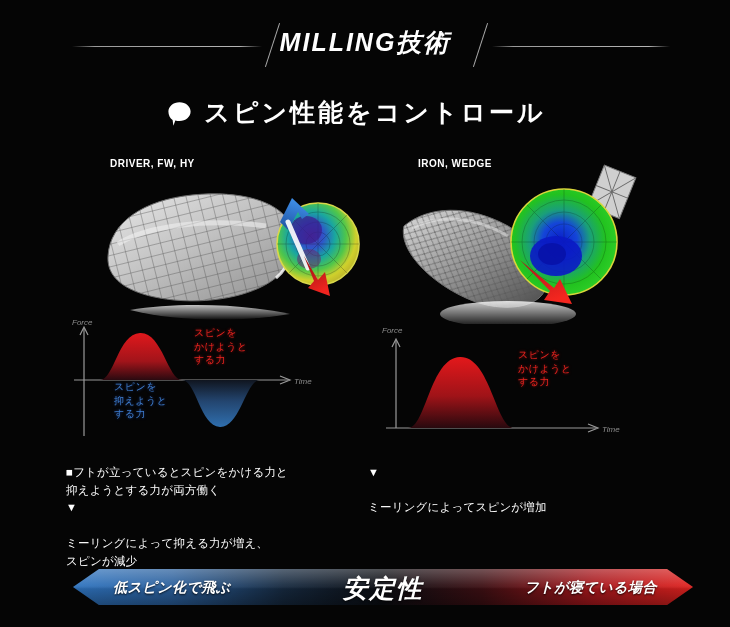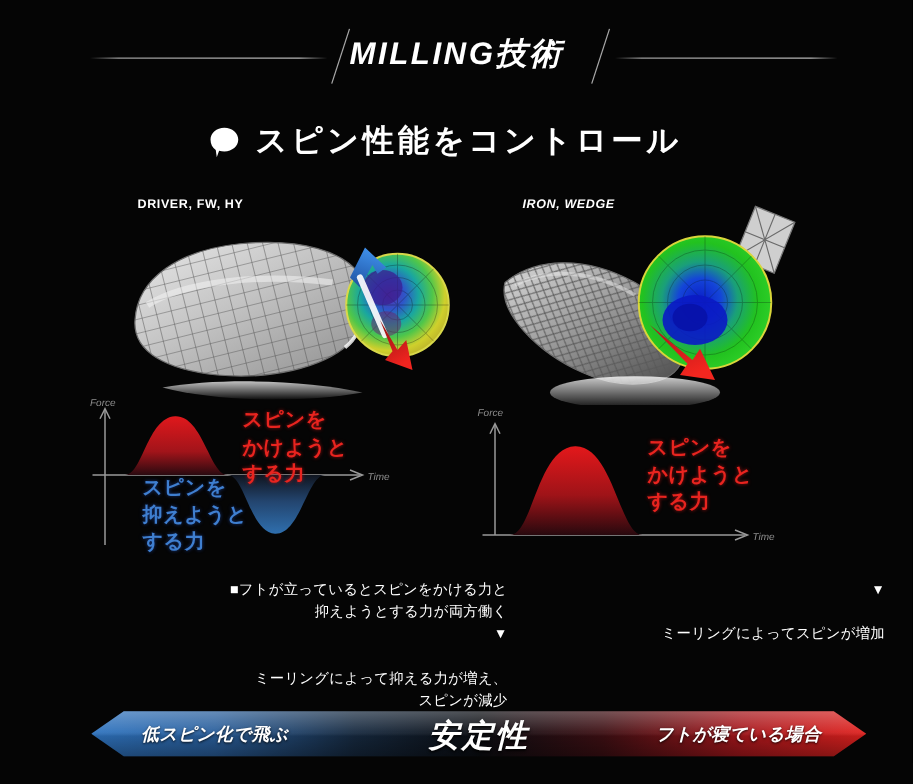--- a/index.html
+++ b/index.html
@@ -88,52 +88,52 @@
 
   .panel-label {
     position: absolute;
     top: 8px;
     color: #ffffff;
     font-size: 10px;
     font-weight: bold;
     letter-spacing: 0.5px;
   }
   .panel.left  .panel-label { left: 44px; }
-  .panel.right .panel-label { left: 50px; font-style: italic; }
+  .panel.right .panel-label { left: 50px; }
 
   
   .art {
     position: absolute;
     left: 0; top: 14px;
     width: 340px; height: 160px;
   }
 
   
   .graph {
     position: absolute;
     left: 0; top: 168px;
     width: 340px; height: 125px;
   }
   .ann {
     position: absolute;
-    font-size: 16px;
-    font-weight: bold;
+    font-size: 10px;
+    font-weight: normal;
     line-height: 1.35;
     letter-spacing: 0.5px;
     white-space: pre-line;
   }
   .ann.red  { color: #e8241f; text-shadow: 0 0 3px rgba(200,20,20,.8); }
   .ann.blue { color: #3f7fd0; text-shadow: 0 0 3px rgba(30,70,160,.8); }
 
   
   .caption {
     position: absolute;
     top: 296px;
     width: 340px;
-    text-align: right;
+    text-align: left;
     color: #ffffff;
     font-size: 11.5px;
     line-height: 1.55;
     letter-spacing: 0.2px;
     white-space: pre-line;
   }
   .caption .arrow-down {
     display: block;
     font-size: 11px;
     line-height: 1.6;

